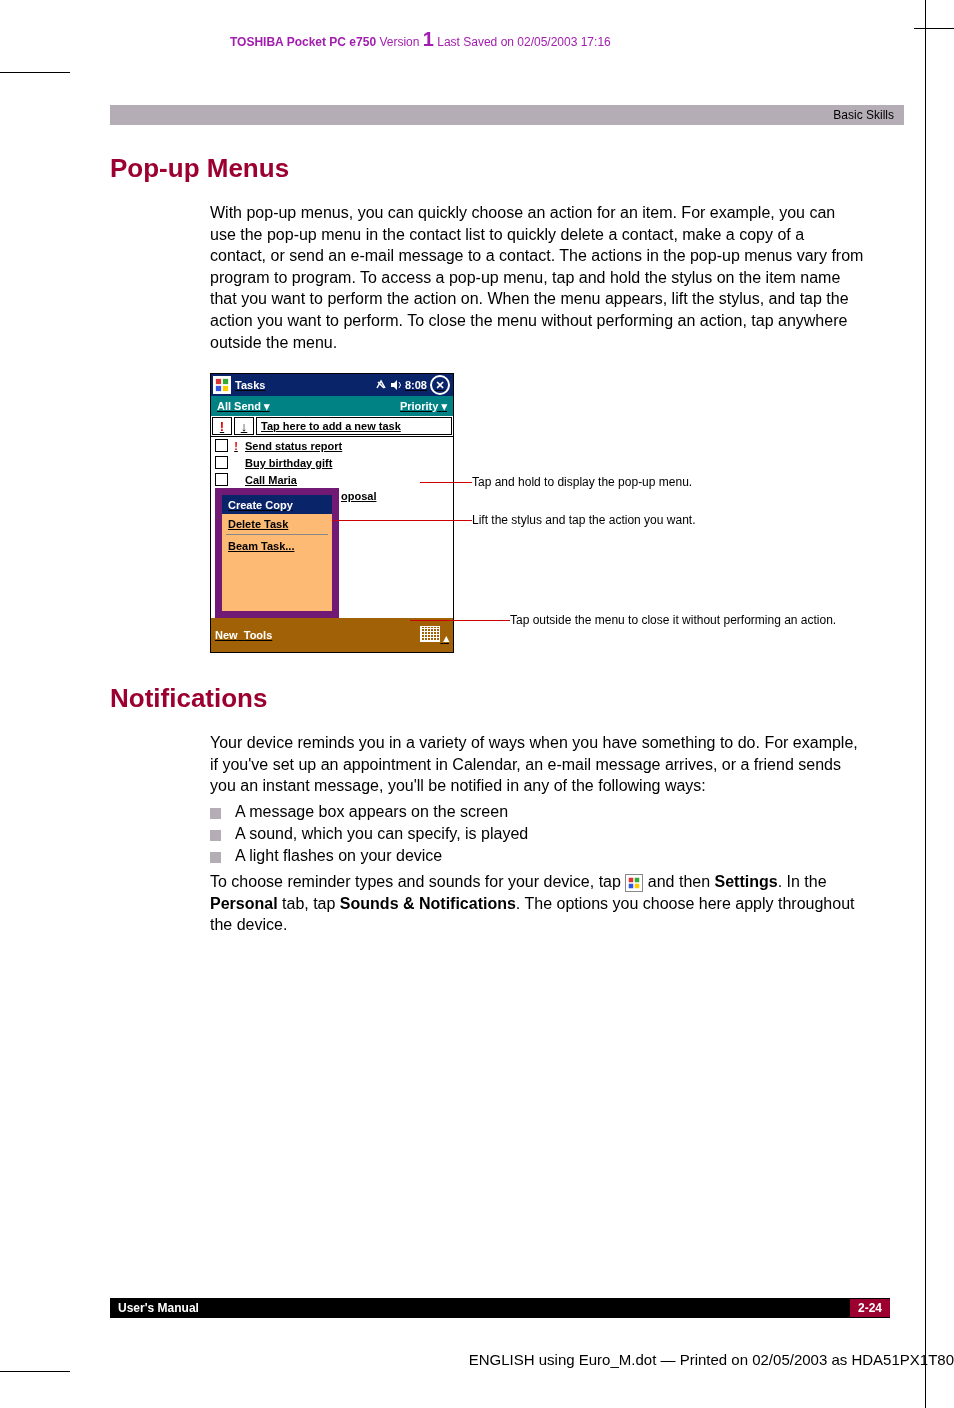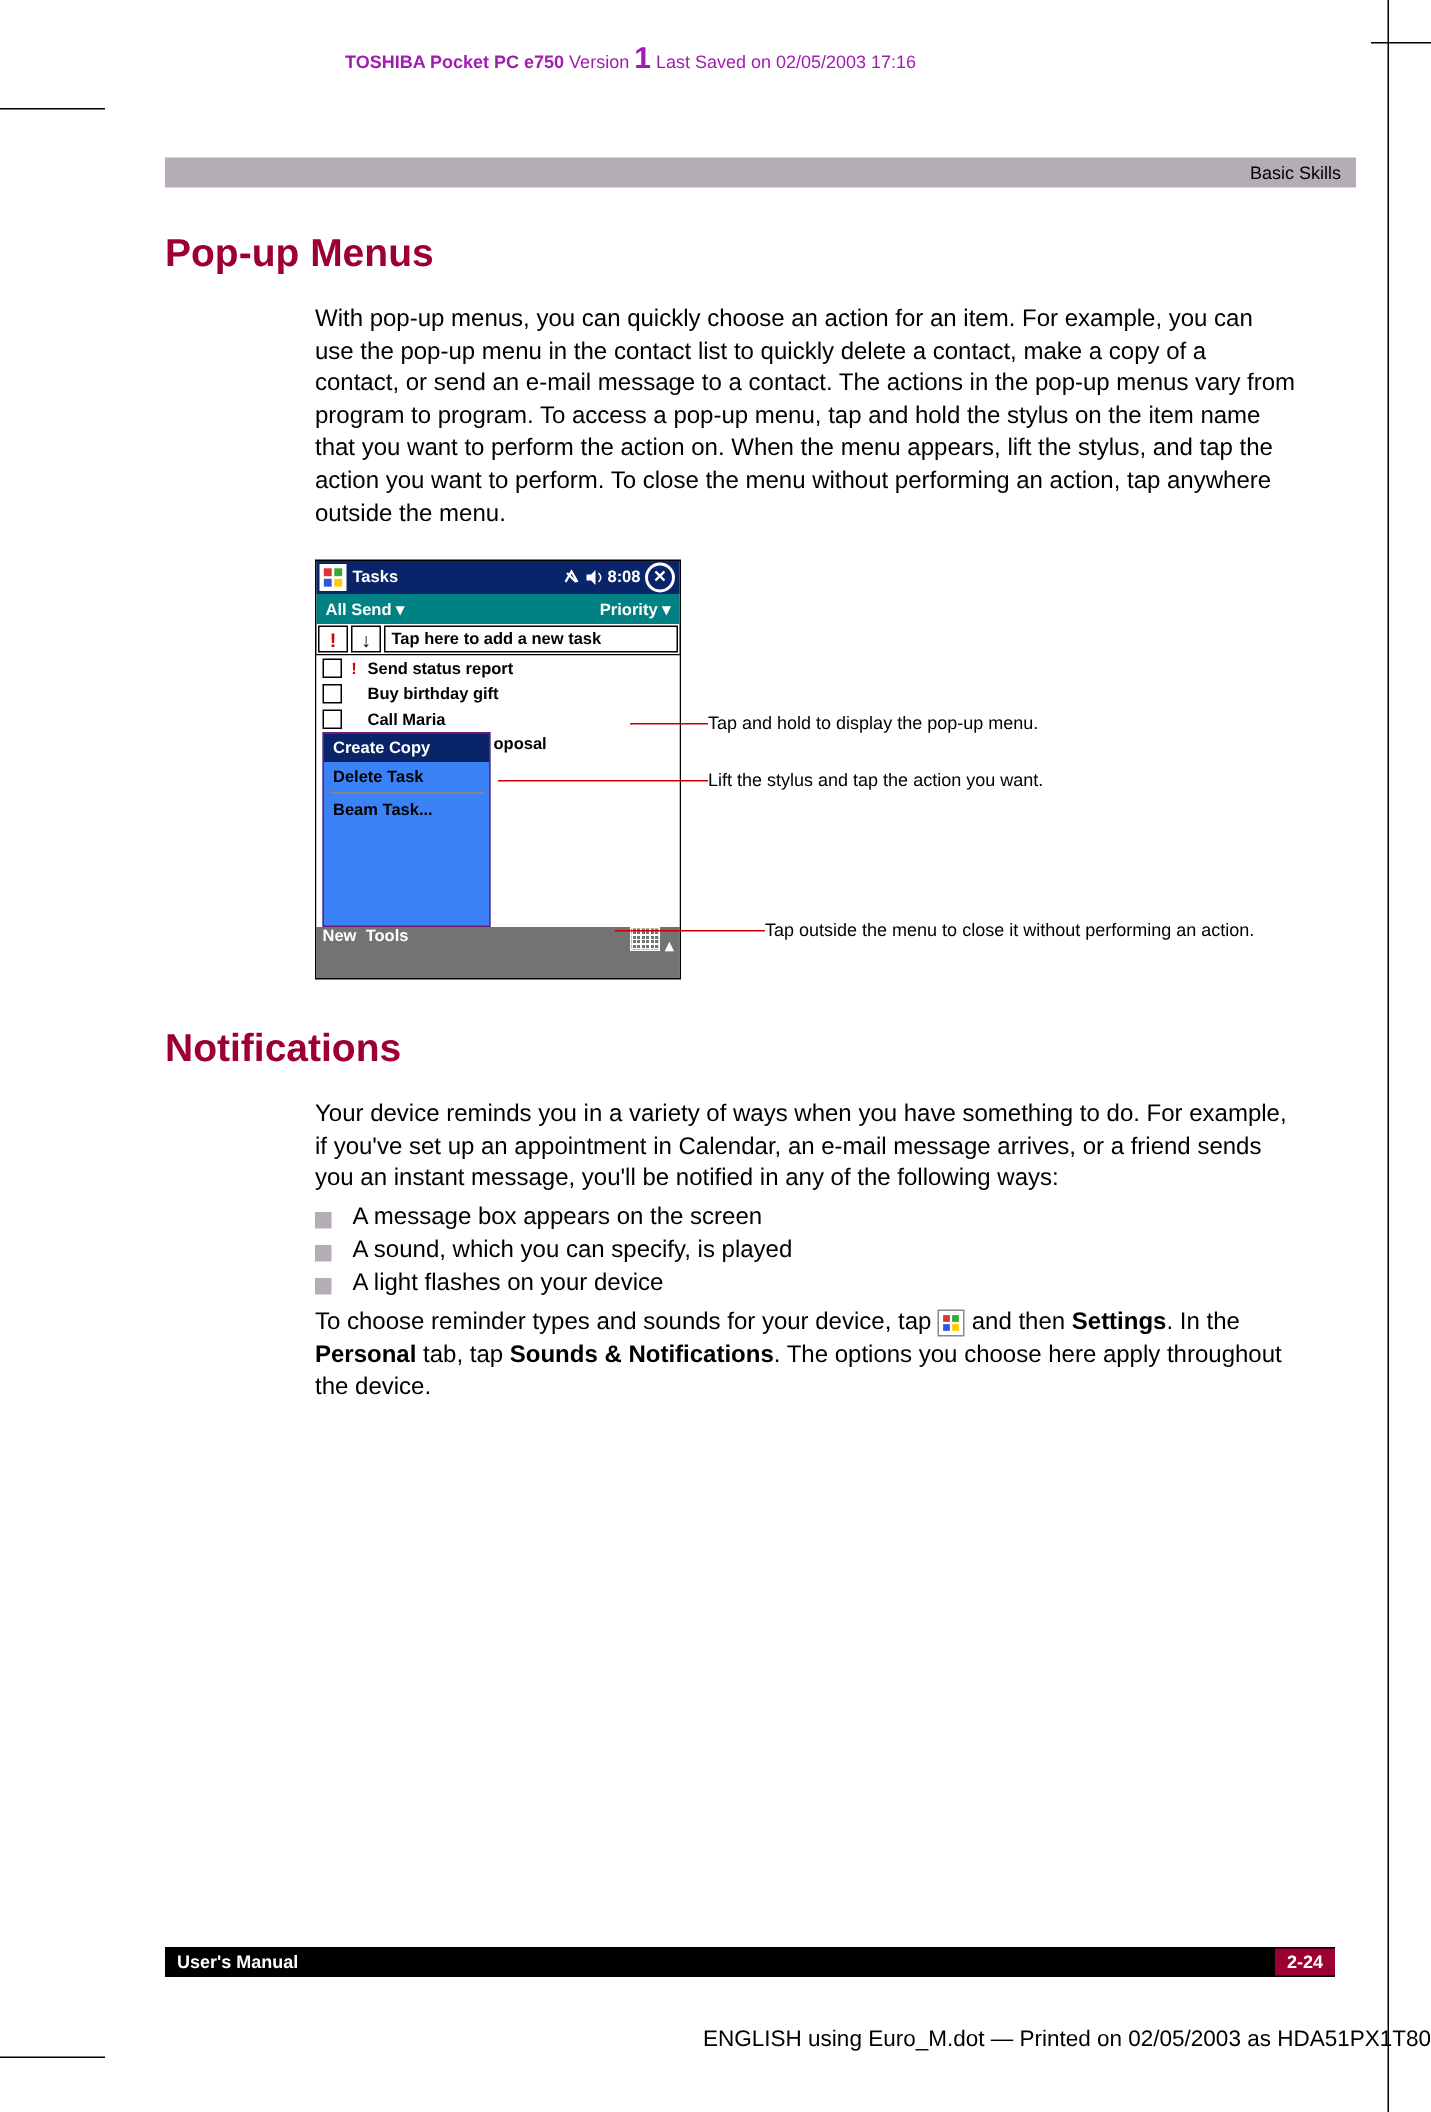--- a/index.html
+++ b/index.html
@@ -85,20 +85,21 @@
     display: flex;
     margin-left: 160px;
     margin-top: 20px;
     align-items: flex-start;
   }
   .ppc {
     width: 242px;
     border: 1px solid #000;
     font-family: Tahoma, Arial, sans-serif;
     font-size: 11px;
+    text-decoration: underline;
   }
   .ppc-titlebar {
     background: #0a246a;
     color: #fff;
     height: 22px;
     display: flex;
     align-items: center;
     font-weight: bold;
   }
   .ppc-titlebar .winicon {
@@ -182,22 +183,22 @@
     font-weight: bold;
   }
   .ppc-list-item .lbl { padding-left: 4px; }
   .ppc-context-area {
     display: flex;
     background: #fff;
     height: 130px;
     position: relative;
   }
   .ppc-context-menu {
-    border: 1px solid #701a75;
-    background: #3b82f6;
+    border: 7px solid #701a75;
+    background: #fdba74;
     width: 110px;
     margin-left: 4px;
   }
   .ppc-context-menu .mi {
     height: 19px;
     display: flex;
     align-items: center;
     padding-left: 6px;
     font-weight: bold;
   }
@@ -210,24 +211,25 @@
     border: none;
     border-top: 1px solid #888;
   }
   .ppc-context-area .trunc {
     font-weight: bold;
     color: #000;
     padding-left: 2px;
     padding-top: 2px;
   }
   .ppc-bottombar {
-    background: #737373;
+    background: #a16207;
     color: #fff;
     height: 34px;
     display: flex;
+    align-items: center;
     justify-content: space-between;
     padding: 0 4px;
     font-weight: bold;
   }
   .ppc-bottombar .kb {
     width: 18px; height: 14px;
     border: 1px solid #fff;
     display: inline-block;
     background-image: repeating-linear-gradient(0deg,#fff 0 1px,transparent 1px 3px),repeating-linear-gradient(90deg,#fff 0 1px,transparent 1px 3px);
   }

